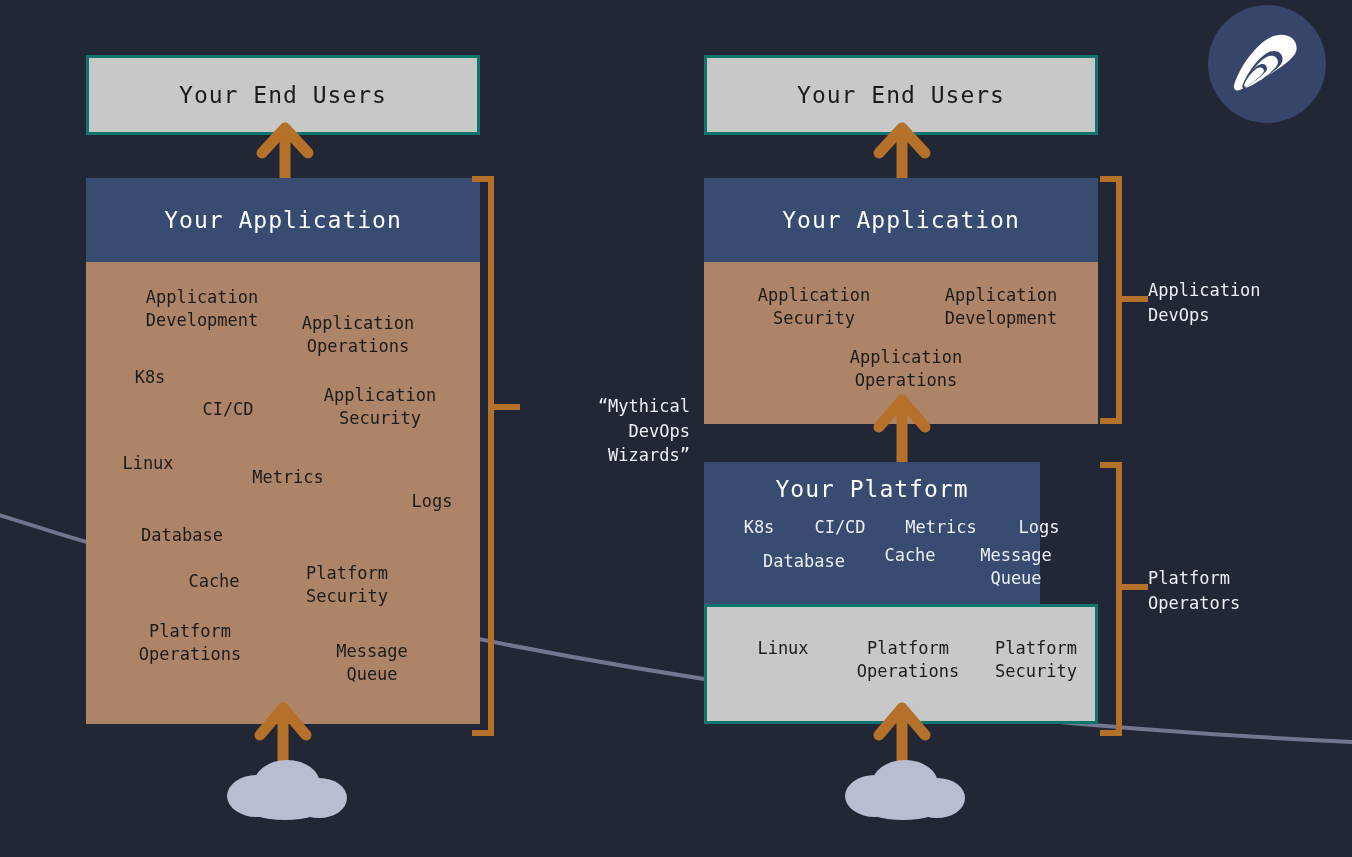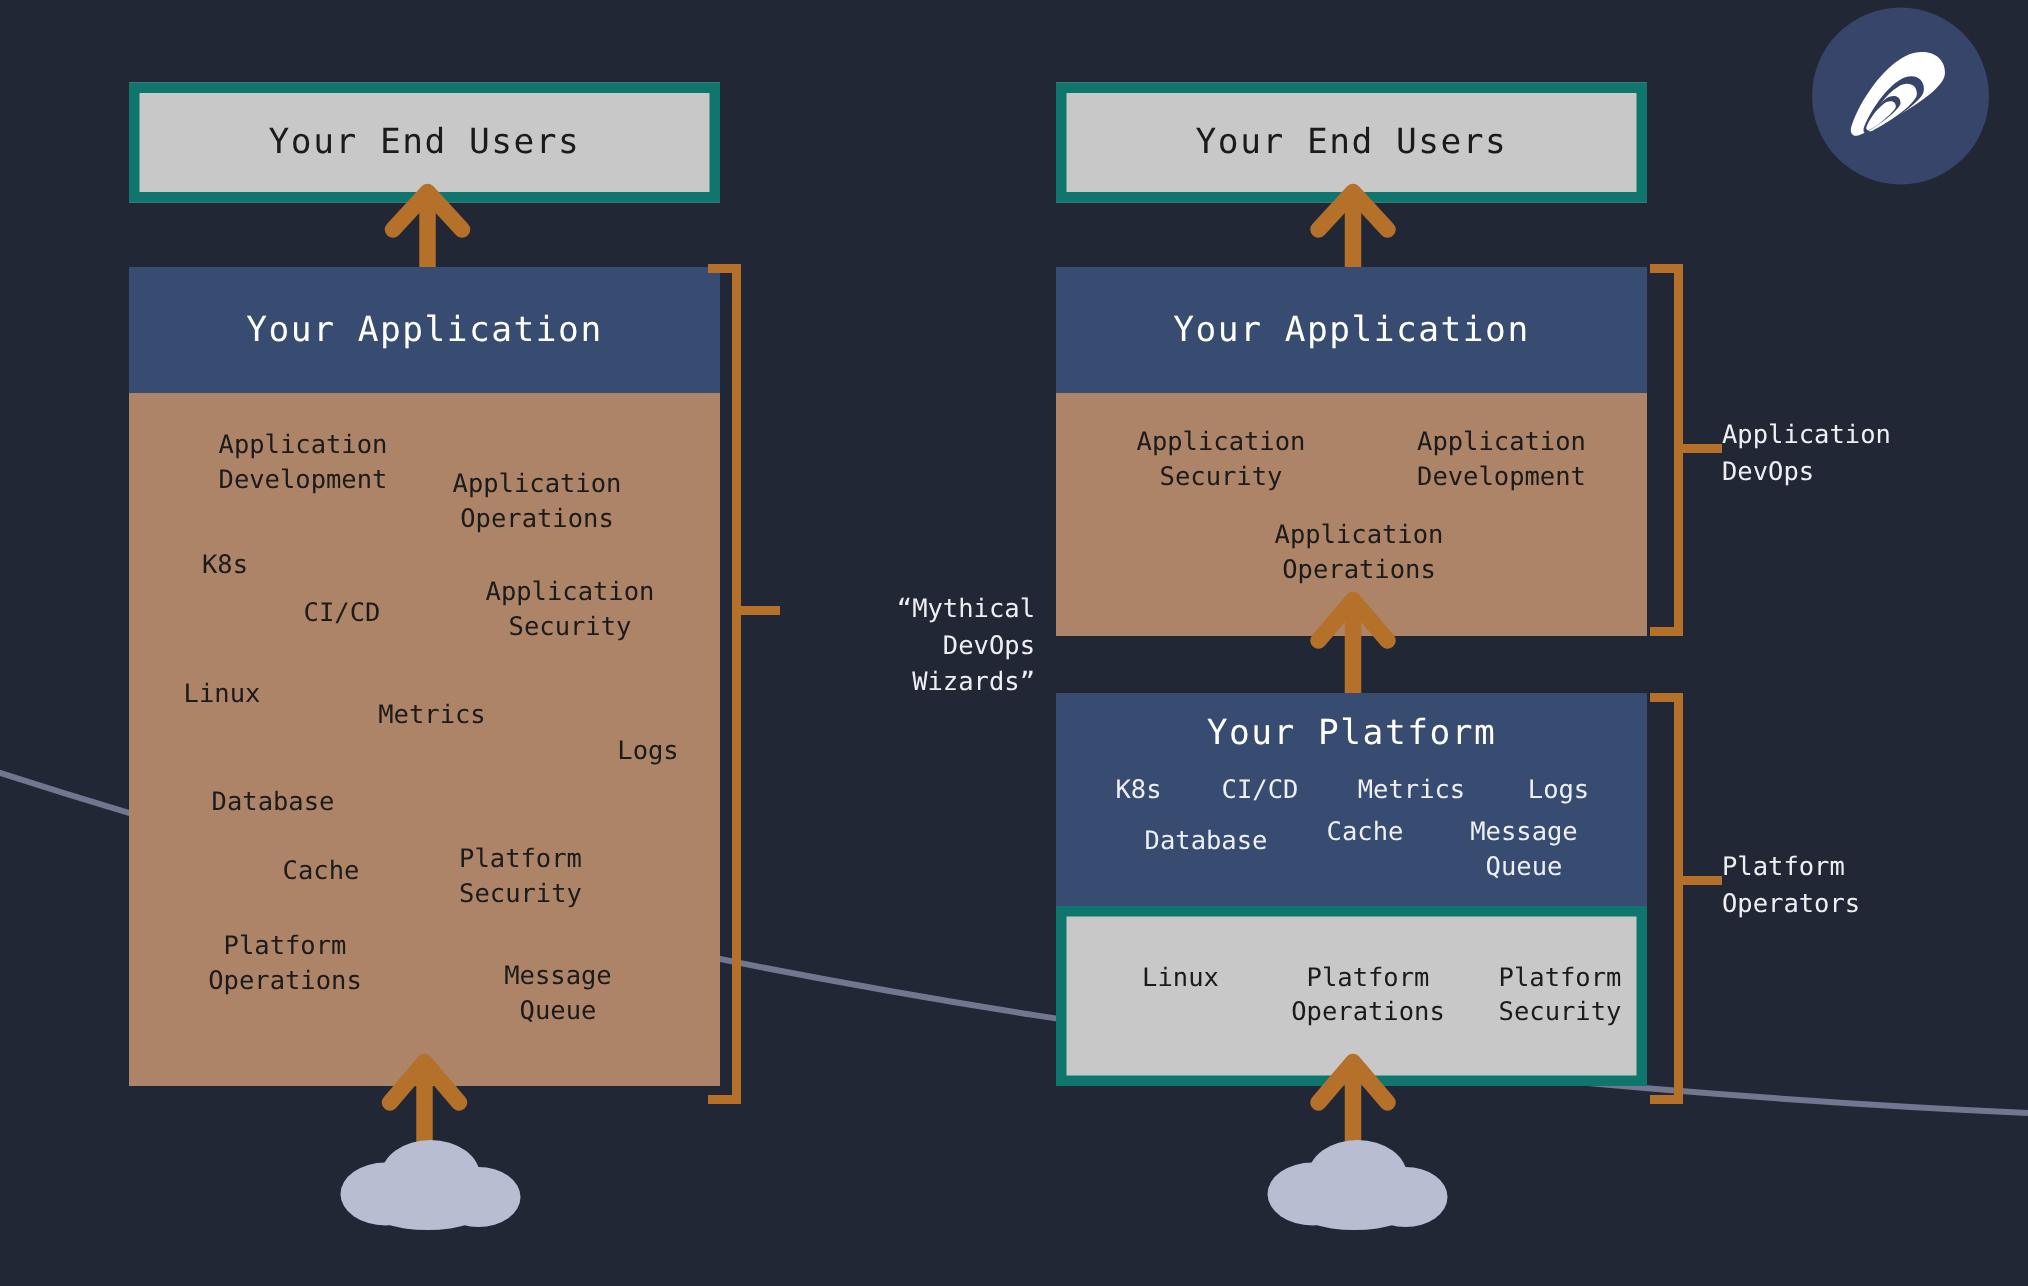--- a/index.html
+++ b/index.html
@@ -22,21 +22,21 @@
     pointer-events: none;
   }
   
   .box {
     position: absolute;
     box-sizing: border-box;
     display: flex;
     flex-direction: column;
     align-items: center;
   }
-  .box.gray  { background: #C8C8C8; border: 7px solid #0f766e; }
+  .box.gray  { background: #C8C8C8; border: 3px solid #0f766e; }
   .box.blue  { background: #384B70; }
   .box.brown { background: #AE8468; }
 
   .title-dark {
     color: #1b1b1b;
     font-size: 23px;
     letter-spacing: 1px;
     white-space: nowrap;
   }
   .title-light {
@@ -180,21 +180,21 @@
 Development</span>
     <span class="skill-dark" style="left:122px; top:84px; width:160px;">Application
 Operations</span>
   </div>
 
   <svg class="arrow" style="left:872px; top:392px; width:60px; height:72px;" viewBox="0 0 60 72">
     <line x1="30" y1="72" x2="30" y2="10" stroke="#B5702A" stroke-width="11" stroke-linecap="round"></line>
     <polyline points="7,35 30,8 53,35" fill="none" stroke="#B5702A" stroke-width="11" stroke-linecap="round" stroke-linejoin="round"></polyline>
   </svg>
 
-  <div class="box blue" style="left:704px; top:462px; width:394px; height:142px;">
+  <div class="box blue" style="left:704px; top:462px; width:336px; height:142px;">
     <span class="title-light" style="margin-top:14px;">Your Platform</span>
     <span class="skill-light" style="left:20px; top:54px; width:70px;">K8s</span>
     <span class="skill-light" style="left:96px; top:54px; width:80px;">CI/CD</span>
     <span class="skill-light" style="left:192px; top:54px; width:90px;">Metrics</span>
     <span class="skill-light" style="left:300px; top:54px; width:70px;">Logs</span>
     <span class="skill-light" style="left:42px; top:88px; width:116px;">Database</span>
     <span class="skill-light" style="left:166px; top:82px; width:80px;">Cache</span>
     <span class="skill-light" style="left:252px; top:82px; width:120px;">Message
 Queue</span>
   </div>

